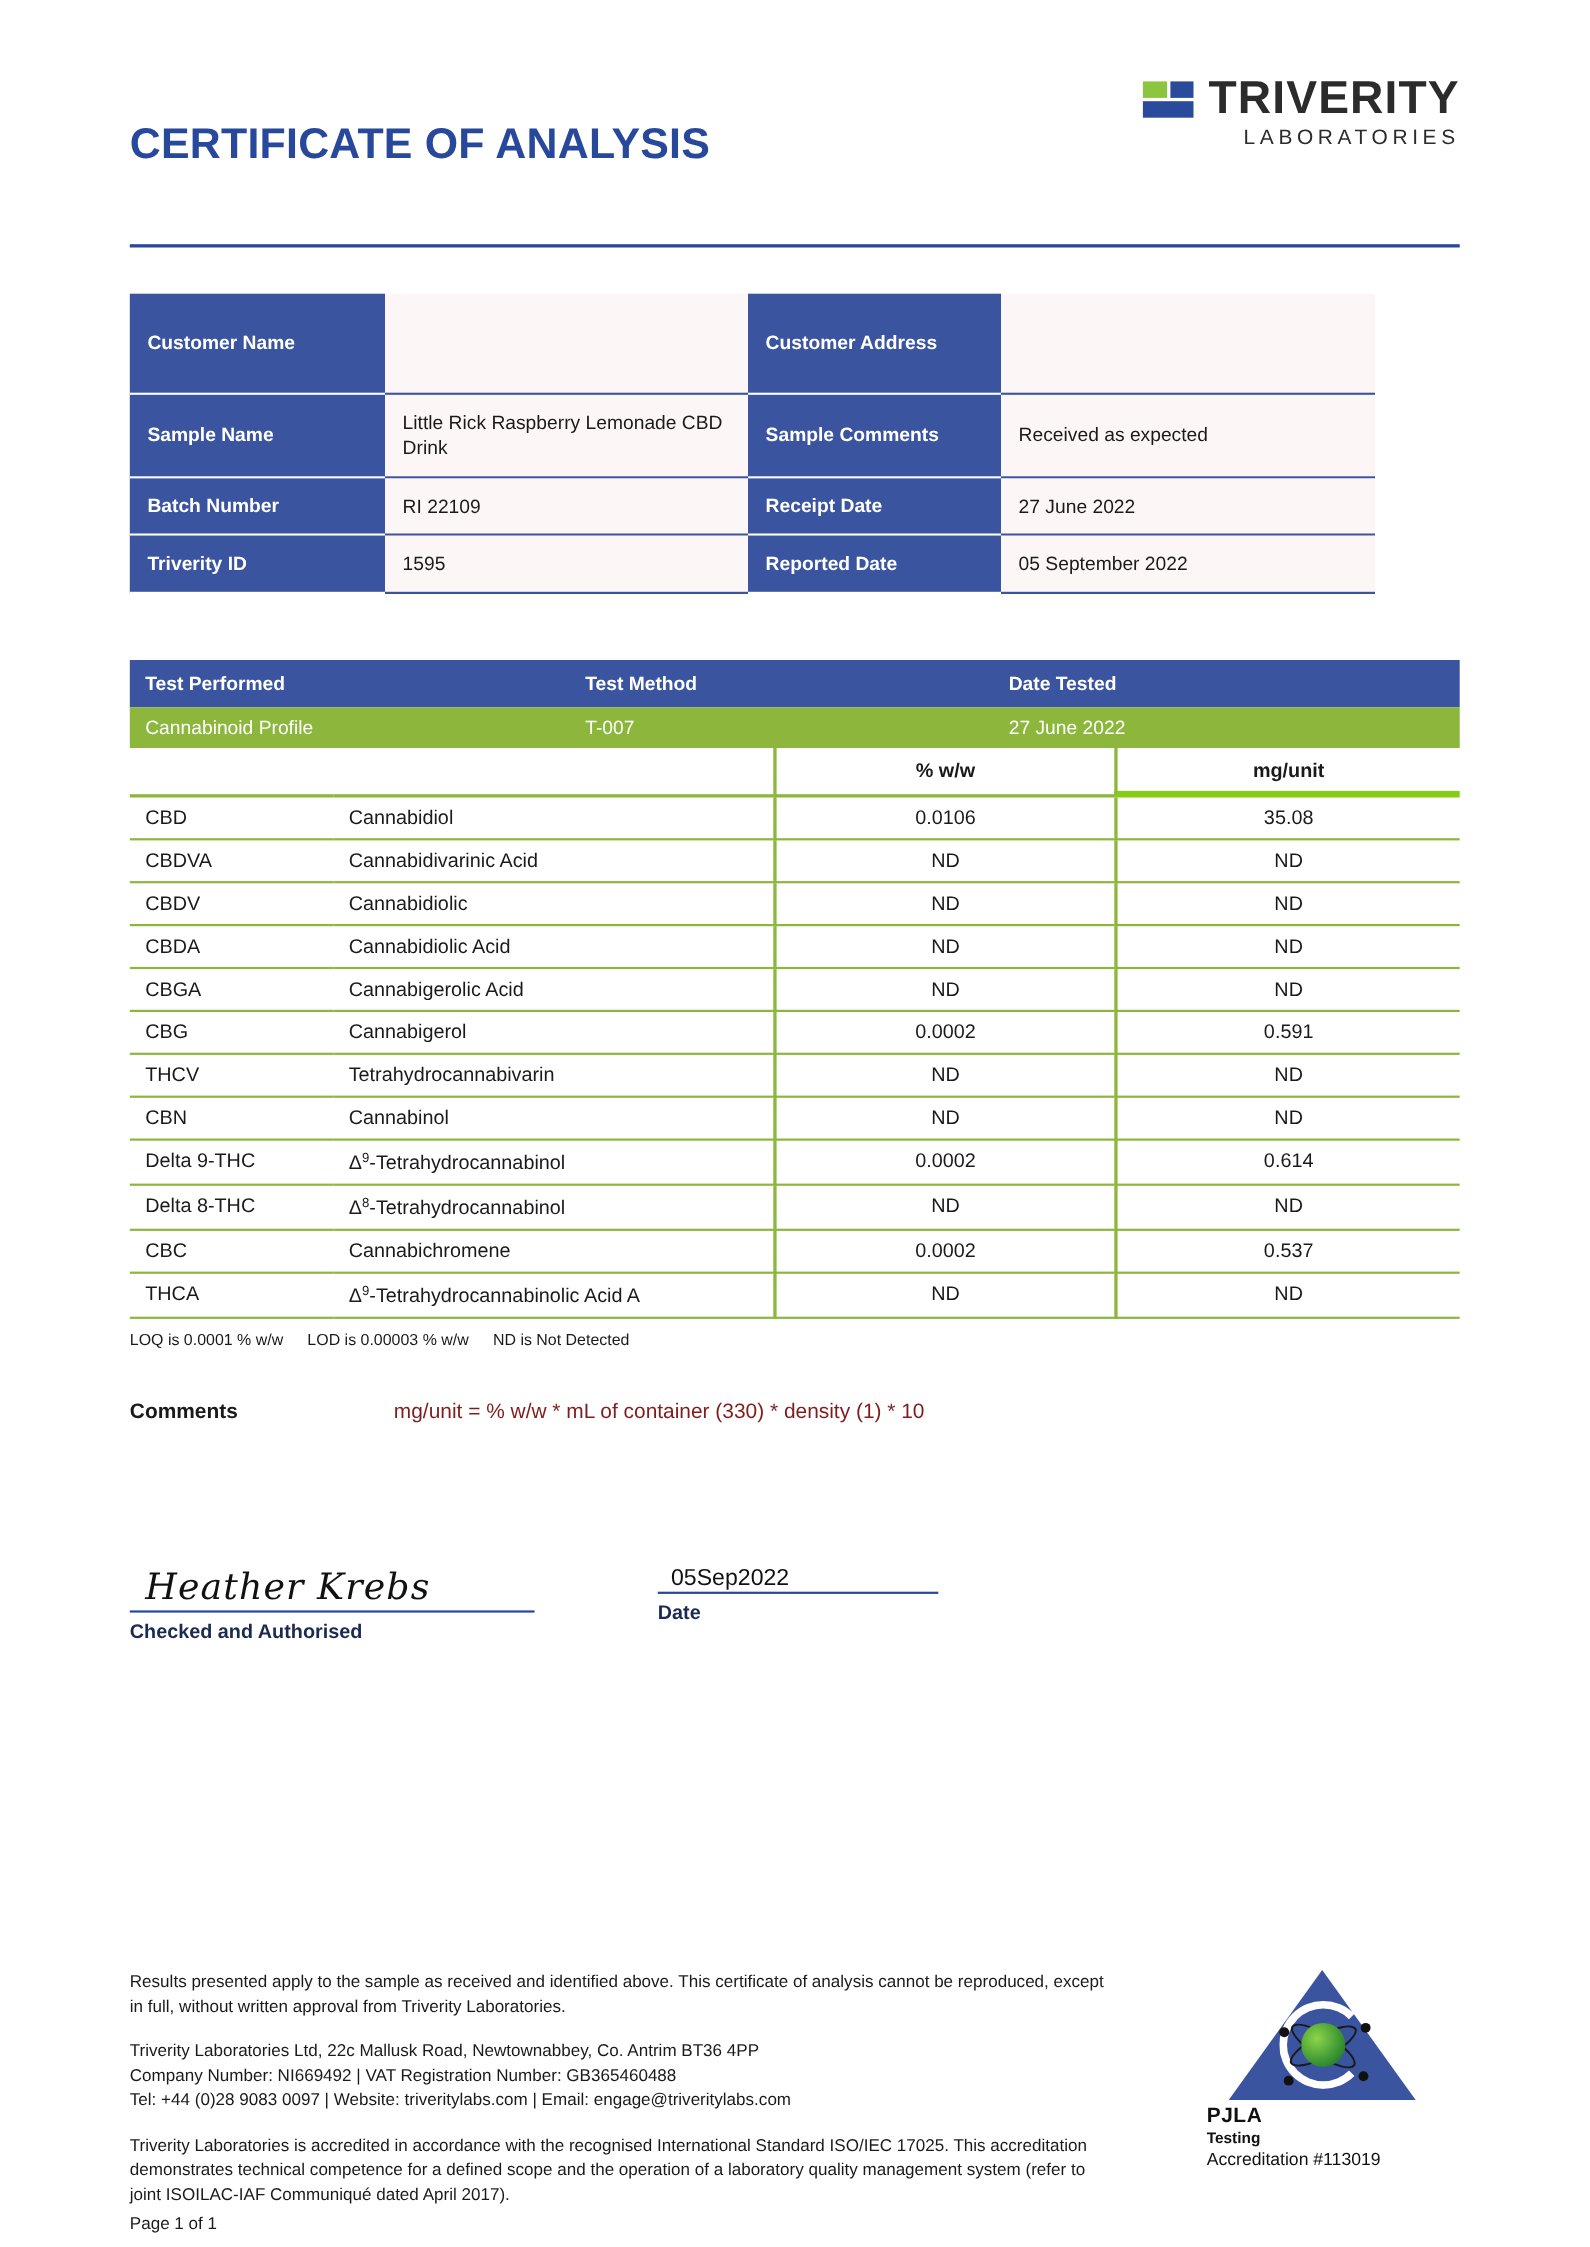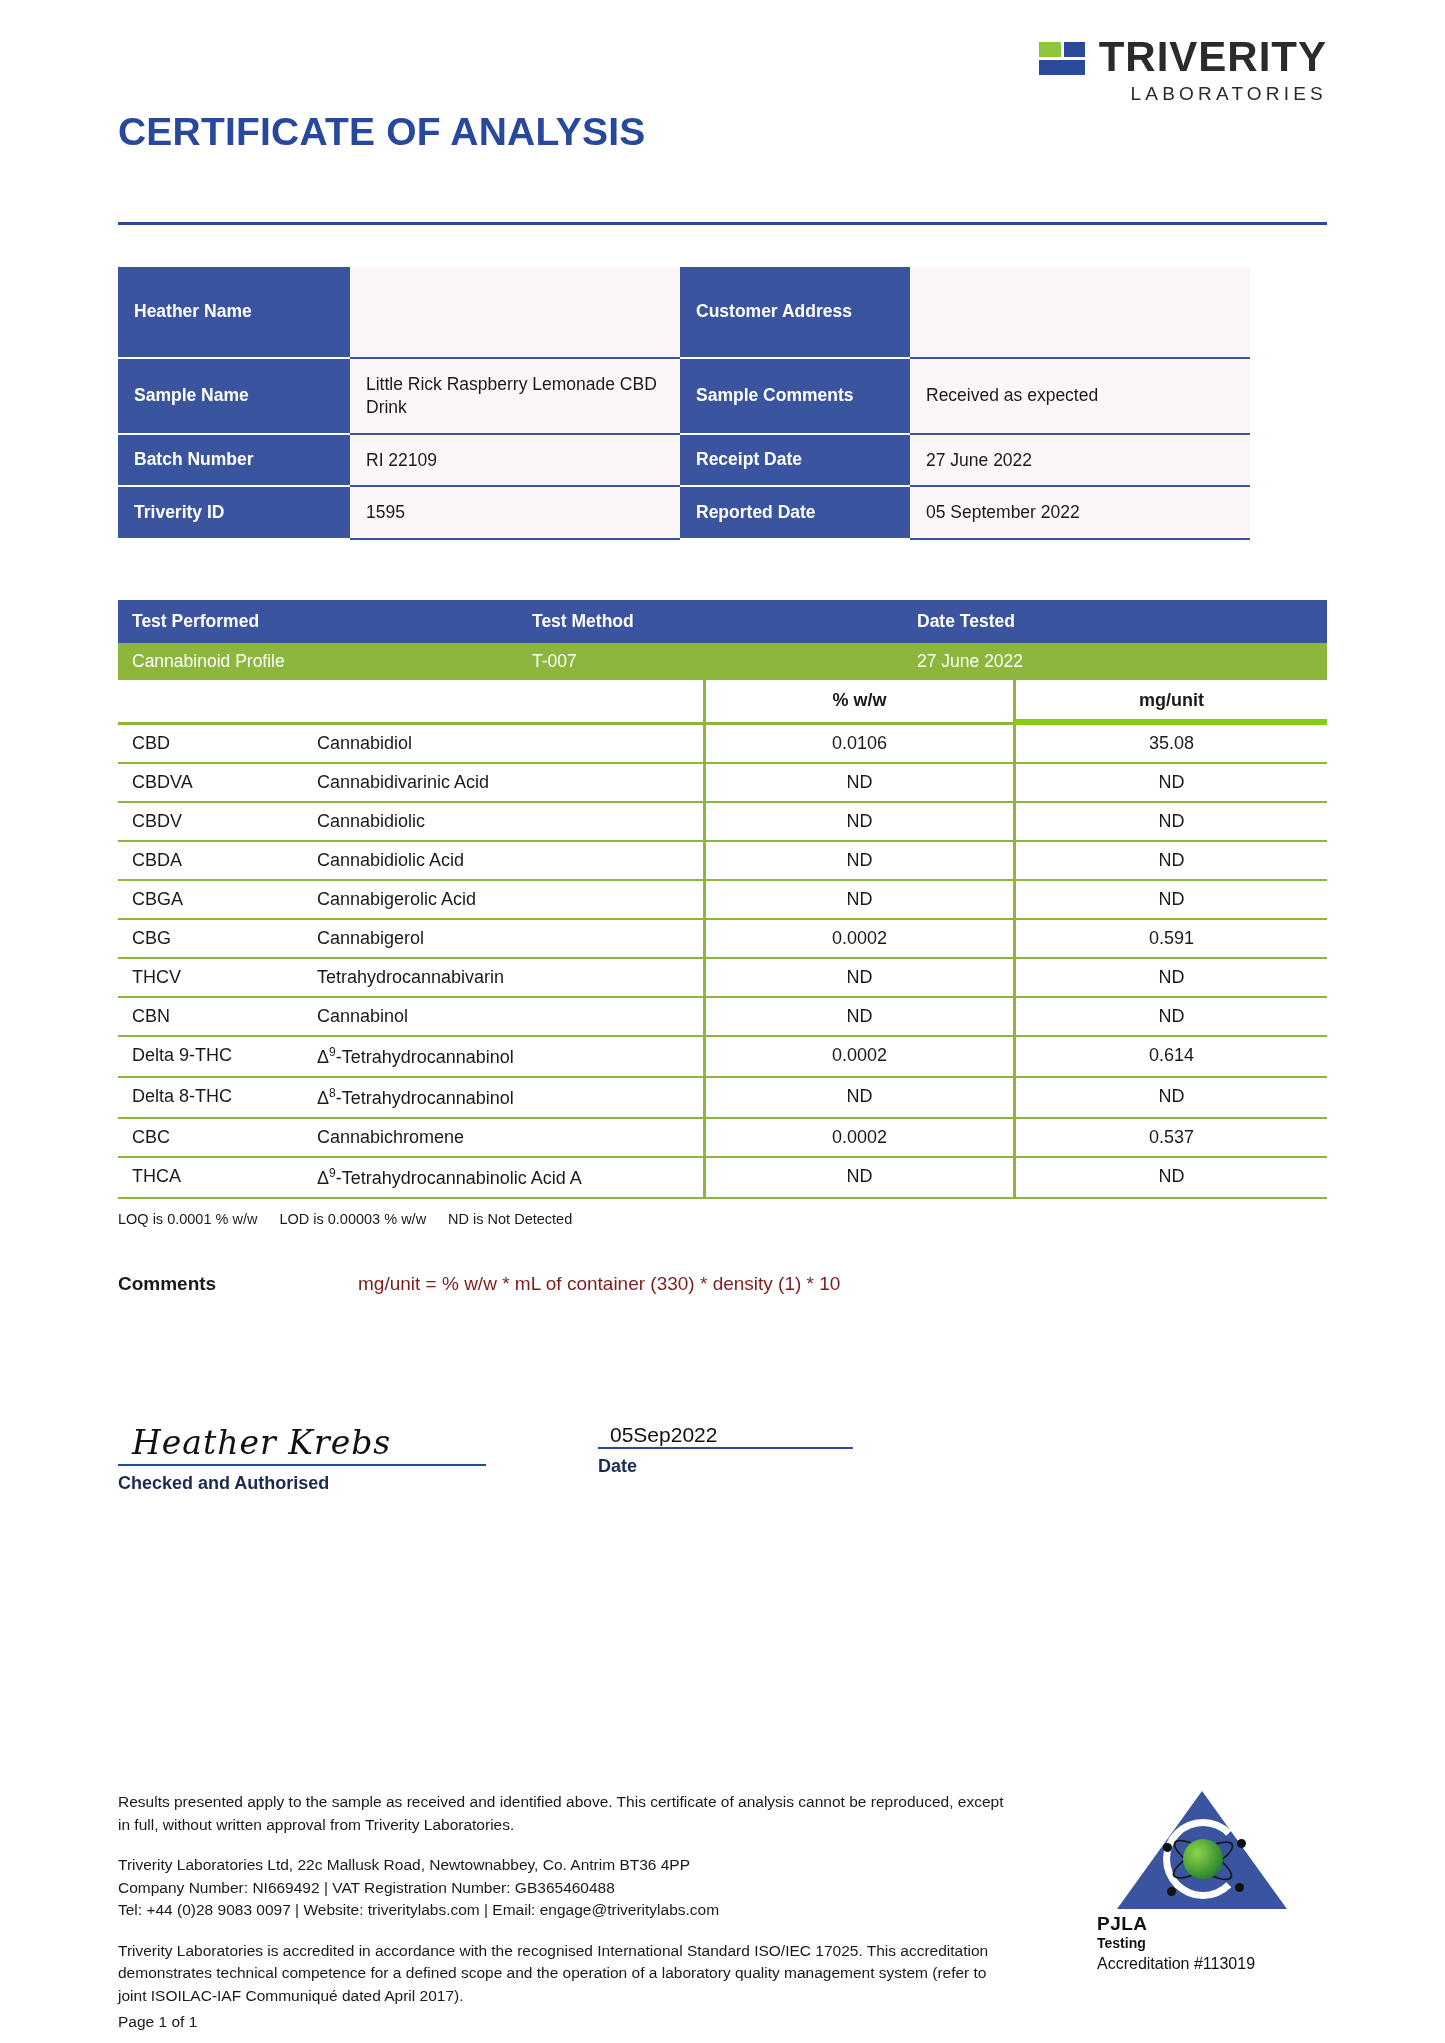--- a/index.html
+++ b/index.html
@@ -29,21 +29,21 @@
     font-size: 39px;
     font-weight: bold;
     color: #28489c;
     letter-spacing: 0.2px;
     margin-top: 58px;
     font-family: "Liberation Sans", sans-serif;
   }
   .brand {
     position: absolute;
     right: 118px;
-    top: 36px;
+    top: 68px;
     display: flex;
     align-items: flex-start;
     gap: 14px;
   }
   .brand-mark {
     width: 46px;
     height: 42px;
     position: relative;
     margin-top: 6px;
   }
@@ -331,21 +331,21 @@
       </div>
       <div class="brand-text">
         <div class="brand-name">TRIVERITY</div>
         <div class="brand-sub">LABORATORIES</div>
       </div>
     </div>
   </div>
   <div class="rule"></div>
 
   <div class="info">
-    <div class="lbl tall">Heather Name</div>
+    <div class="lbl tall">Customer Name</div>
     <div class="val tall blank"></div>
     <div class="lbl tall">Customer Address</div>
     <div class="val tall blank"></div>
 
     <div class="lbl">Sample Name</div>
     <div class="val">Little Rick Raspberry Lemonade CBD Drink</div>
     <div class="lbl">Sample Comments</div>
     <div class="val">Received as expected</div>
 
     <div class="lbl">Batch Number</div>

